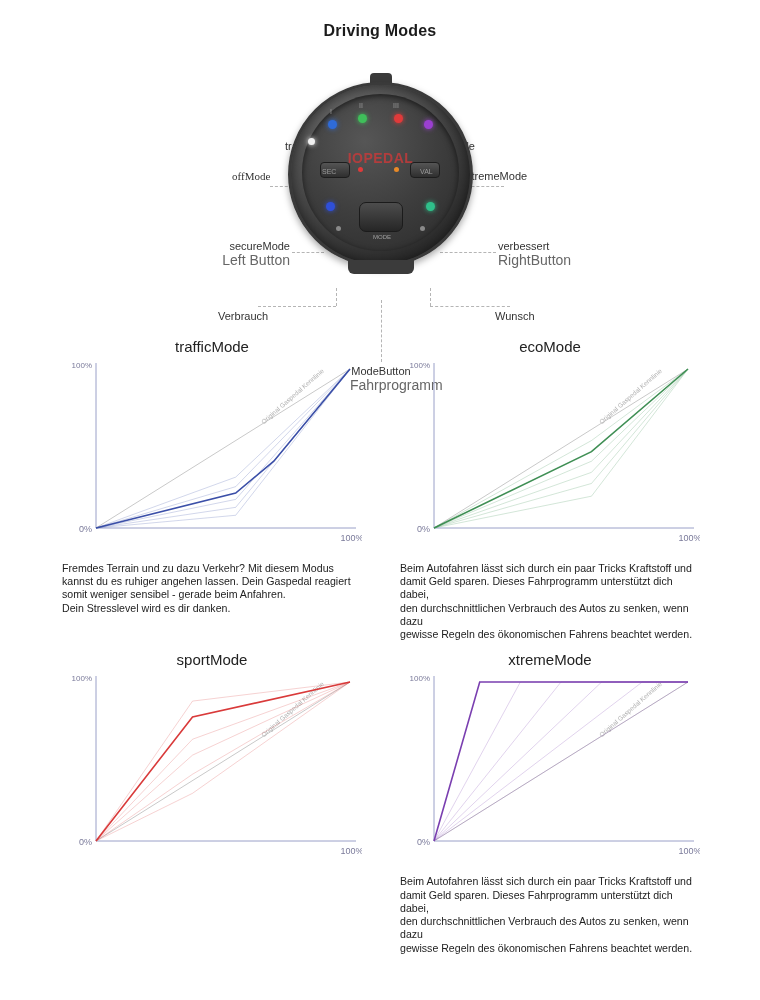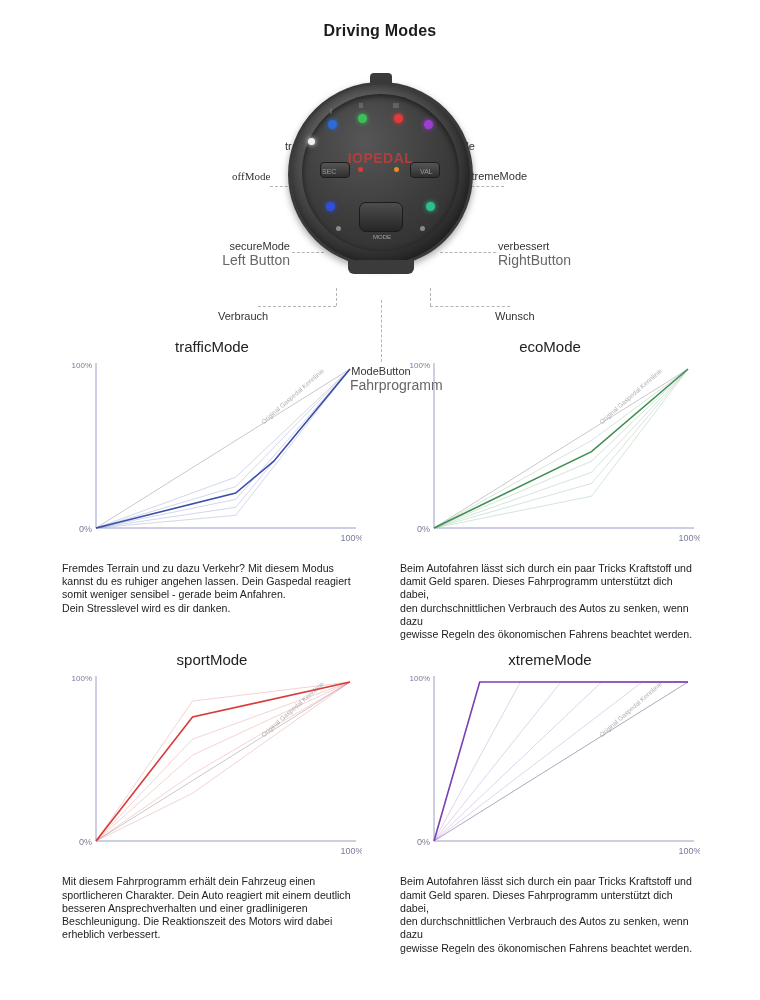--- a/index.html
+++ b/index.html
@@ -321,25 +321,20 @@
               <polyline points="34,177 130.51999999999998,129.3 288,18" fill="none" stroke="#d93a3a" stroke-width="0.7" opacity="0.33"></polyline>
               <polyline points="34,177 130.51999999999998,110.22 288,18" fill="none" stroke="#d93a3a" stroke-width="0.7" opacity="0.33"></polyline>
               <polyline points="34,177 130.51999999999998,91.14 288,18" fill="none" stroke="#d93a3a" stroke-width="0.7" opacity="0.33"></polyline>
               <polyline points="34,177 130.51999999999998,75.24 288,18" fill="none" stroke="#d93a3a" stroke-width="0.7" opacity="0.33"></polyline>
               <polyline points="34,177 130.51999999999998,37.08000000000001 288,18" fill="none" stroke="#d93a3a" stroke-width="0.7" opacity="0.33"></polyline>
               <text x="30" y="17" font-size="8" fill="#7a7a9a" font-family="&quot;Liberation Sans&quot;, sans-serif" text-anchor="end">100%</text>
               <text x="30" y="181" font-size="9" fill="#7a7a9a" font-family="&quot;Liberation Sans&quot;, sans-serif" text-anchor="end">0%</text>
               <text x="290" y="190" font-size="9" fill="#7a7a9a" font-family="&quot;Liberation Sans&quot;, sans-serif" text-anchor="middle">100%</text>
             </svg>
           </div>
-        <div class="desc">Mit diesem Fahrprogramm erhält dein Fahrzeug einen
-sportlicheren Charakter. Dein Auto reagiert mit einem deutlich
-besseren Ansprechverhalten und einer gradlinigeren
-Beschleunigung. Die Reaktionszeit des Motors wird dabei
-erheblich verbessert.</div>
       </div>
       <div class="chart-cell">
         <div class="chart-title">xtremeMode</div>
         <div class="plot-wrap">
             <svg width="300" height="205">
               <line x1="34" y1="12" x2="34" y2="177" stroke="#9aa0c8" stroke-width="1" opacity="1"></line>
               <line x1="34" y1="177" x2="294" y2="177" stroke="#9aa0c8" stroke-width="1" opacity="1"></line>
               <line x1="34" y1="177" x2="288" y2="18" stroke="#c9c9c9" stroke-width="1" opacity="1"></line>
               <text x="232.12" y="46.97999999999999" font-size="6.5" fill="#b0b0b0" font-family="&quot;Liberation Sans&quot;, sans-serif" text-anchor="middle" transform="rotate(-41 232.12 46.97999999999999)">Original Gaspedal Kennlinie</text>
               <polyline points="34,177 79.72,18 288,18" fill="none" stroke="#7a3fb0" stroke-width="1.6" opacity="1"></polyline>

